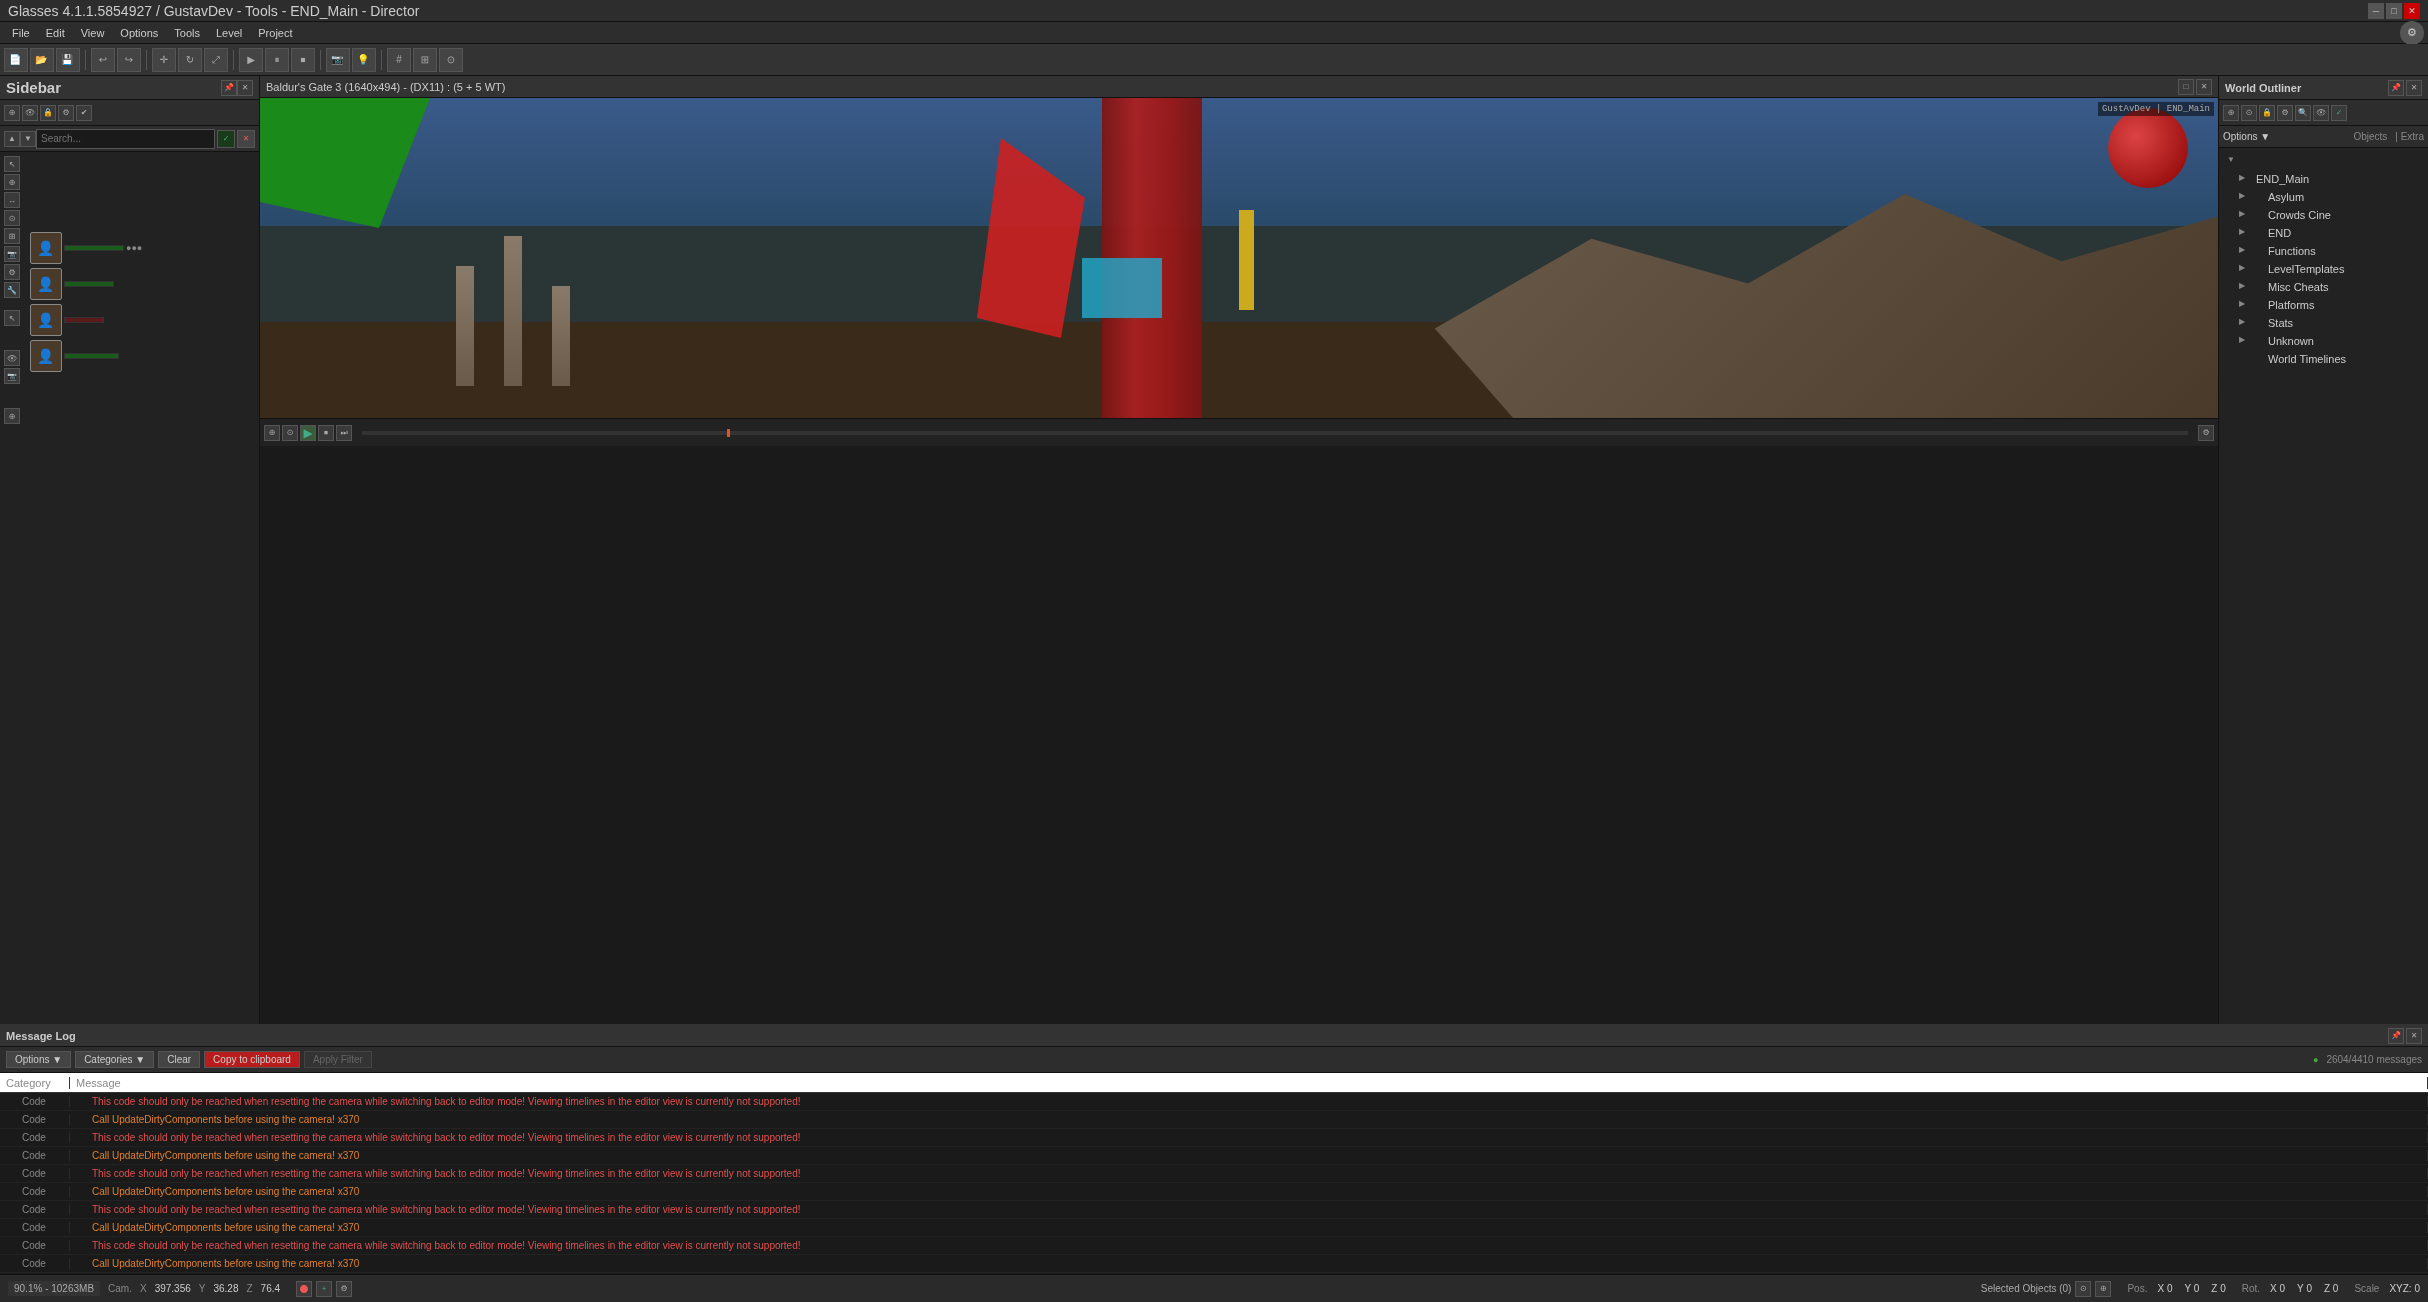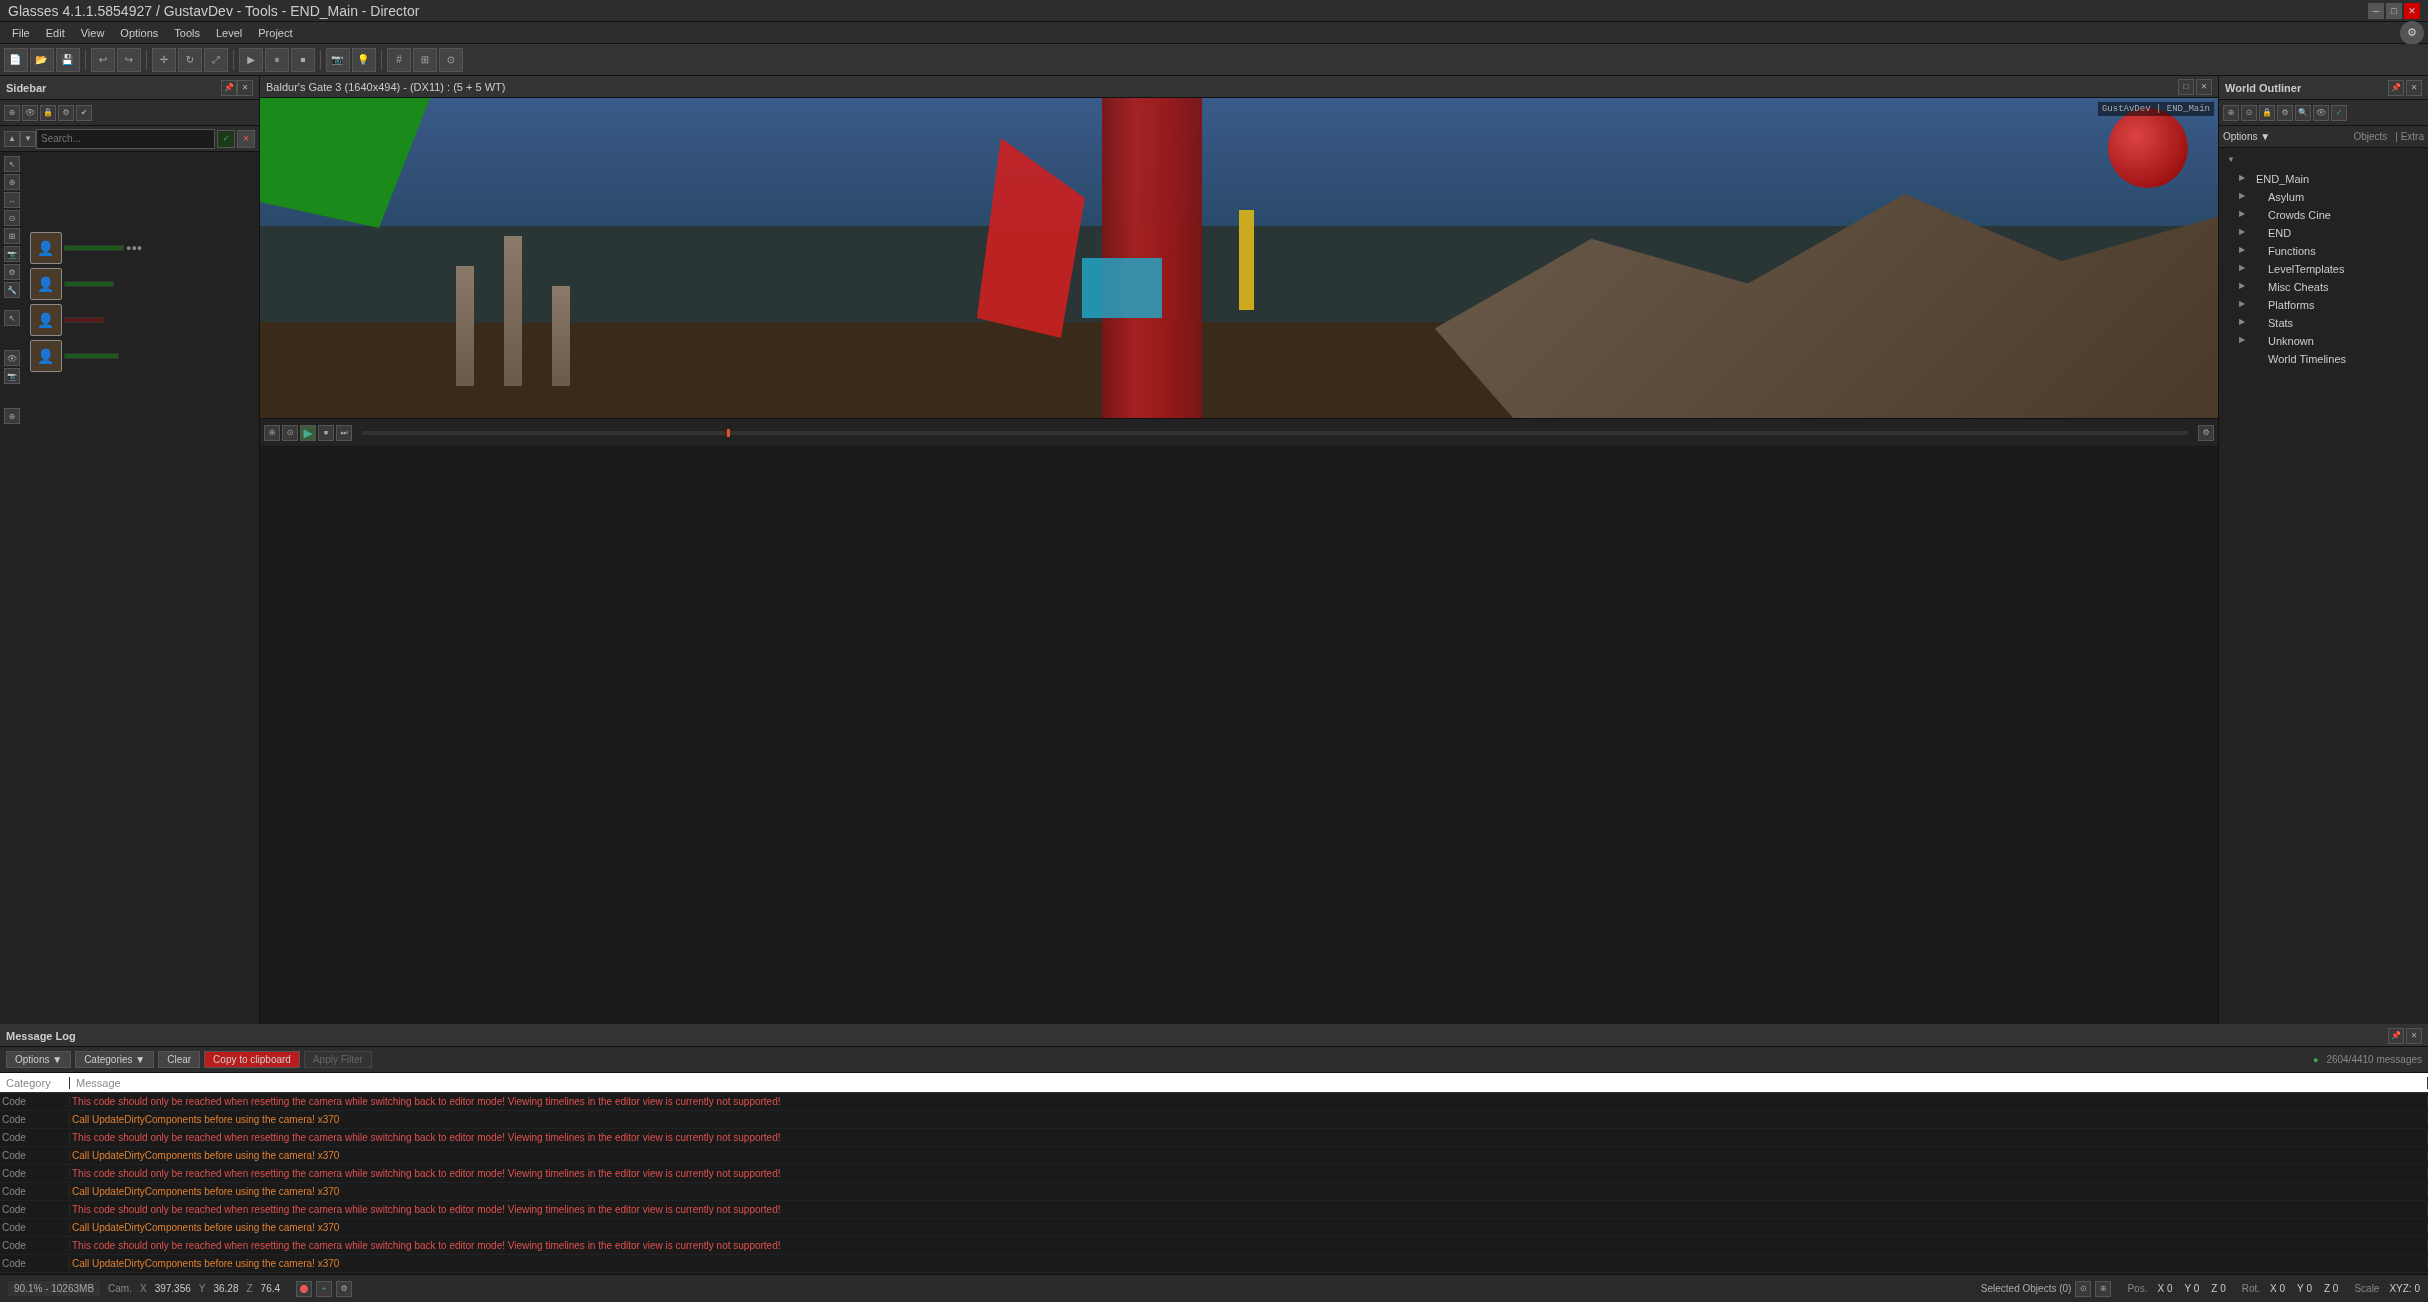--- a/index.html
+++ b/index.html
@@ -104,21 +104,21 @@
     #sidebar-header {
       height: 24px;
       background: #333;
       display: flex;
       align-items: center;
       padding: 0 6px;
       border-bottom: 1px solid #111;
     }
     #sidebar-title {
       flex: 1;
-      font-size: 11px;
+      font-size: 15px;
       color: #ccc;
       font-weight: bold;
     }
     #sidebar-toolbar {
       height: 26px;
       background: #2d2d2d;
       display: flex;
       align-items: center;
       padding: 0 4px;
       border-bottom: 1px solid #111;
@@ -519,21 +519,21 @@
     }
     .log-col-cat { width: 70px; }
     .log-col-msg { flex: 1; }
     .log-row {
       display: flex;
       height: 18px;
       align-items: center;
       border-bottom: 1px solid #222;
     }
     .log-cell {
-      padding: 0 2px;
+      padding: 0 22px;
       font-size: 10px;
       border-right: 1px solid #2a2a2a;
     }
     .log-cell-cat { width: 70px; color: #888; }
     .log-cell-msg { flex: 1; }
     .log-msg-red { color: #e05050; }
     .log-msg-orange { color: #e08030; }
 
     
     #status-bar {

